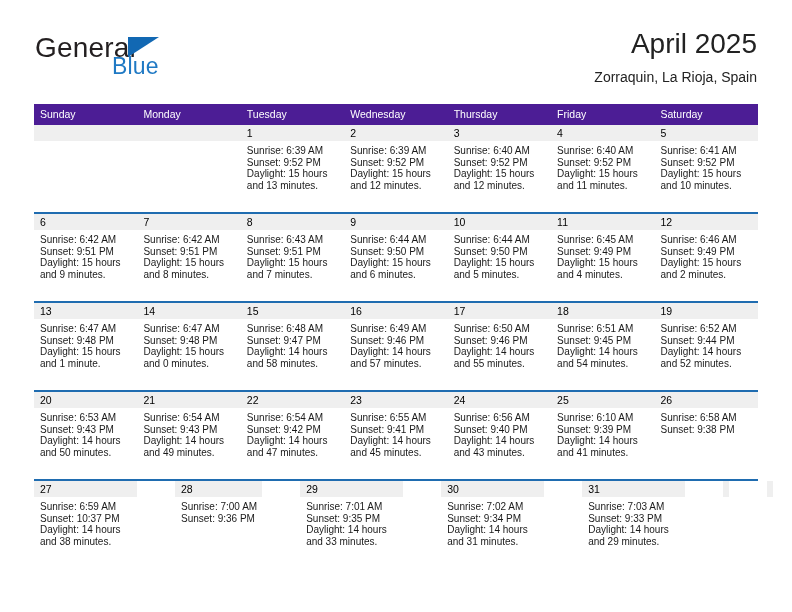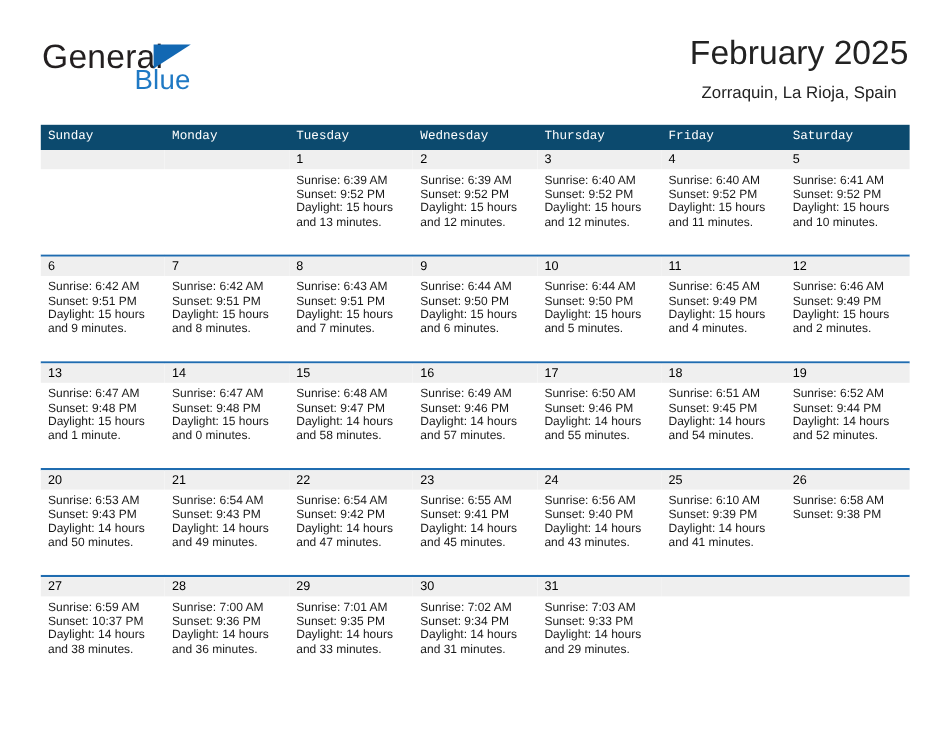--- a/index.html
+++ b/index.html
@@ -87,38 +87,38 @@
 
   
   .calendar {
     position: absolute;
     left: 34px;
     top: 104px;
     width: 724px;
   }
   .dow-row {
     display: flex;
-    background: #0c4a6e;
-    font-family: Liberation Mono, monospace;
+    background: #4c1d95;
   }
   .dow-cell {
     width: 103.43px;
     box-sizing: border-box;
     padding: 4px 0 4px 6px;
     font-size: 10.5px;
     color: #ffffff;
     line-height: 13px;
     white-space: nowrap;
   }
   .week-row {
     display: flex;
     border-bottom: 2px solid #1f6cb0;
   }
   .week-row.last {
     border-bottom: none;
+    gap: 38px;
   }
   .day-cell {
     width: 103.43px;
     box-sizing: border-box;
     height: 87px;
     position: relative;
     background: #ffffff;
   }
   .day-num-band {
     height: 16px;
@@ -150,21 +150,21 @@
 
   <div class="header">
 
     <div class="brand">
       <span class="brand-general">General</span>
       <span class="brand-triangle"></span>
       <span class="brand-blue">Blue</span>
     </div>
 
     <div class="title-block">
-      <div class="cal-title">February 2025</div>
+      <div class="cal-title">April 2025</div>
       <div class="cal-subtitle">Zorraquin, La Rioja, Spain</div>
     </div>
 
   </div>
 
   <div class="calendar">
     <div class="dow-row" id="dow-row">
         <div class="dow-cell">Sunday</div>
         <div class="dow-cell">Monday</div>
         <div class="dow-cell">Tuesday</div>
@@ -402,21 +402,20 @@
               <div>Sunrise: 6:59 AM</div>
               <div>Sunset: 10:37 PM</div>
               <div class="daylight-wrap">Daylight: 14 hours and 38 minutes.</div>
             </div>
           </div>
           <div class="day-cell">
             <div class="day-num-band">28</div>
             <div class="day-body">
               <div>Sunrise: 7:00 AM</div>
               <div>Sunset: 9:36 PM</div>
-              <div class="daylight-wrap">Daylight: 14 hours and 36 minutes.</div>
             </div>
           </div>
           <div class="day-cell">
             <div class="day-num-band">29</div>
             <div class="day-body">
               <div>Sunrise: 7:01 AM</div>
               <div>Sunset: 9:35 PM</div>
               <div class="daylight-wrap">Daylight: 14 hours and 33 minutes.</div>
             </div>
           </div>

